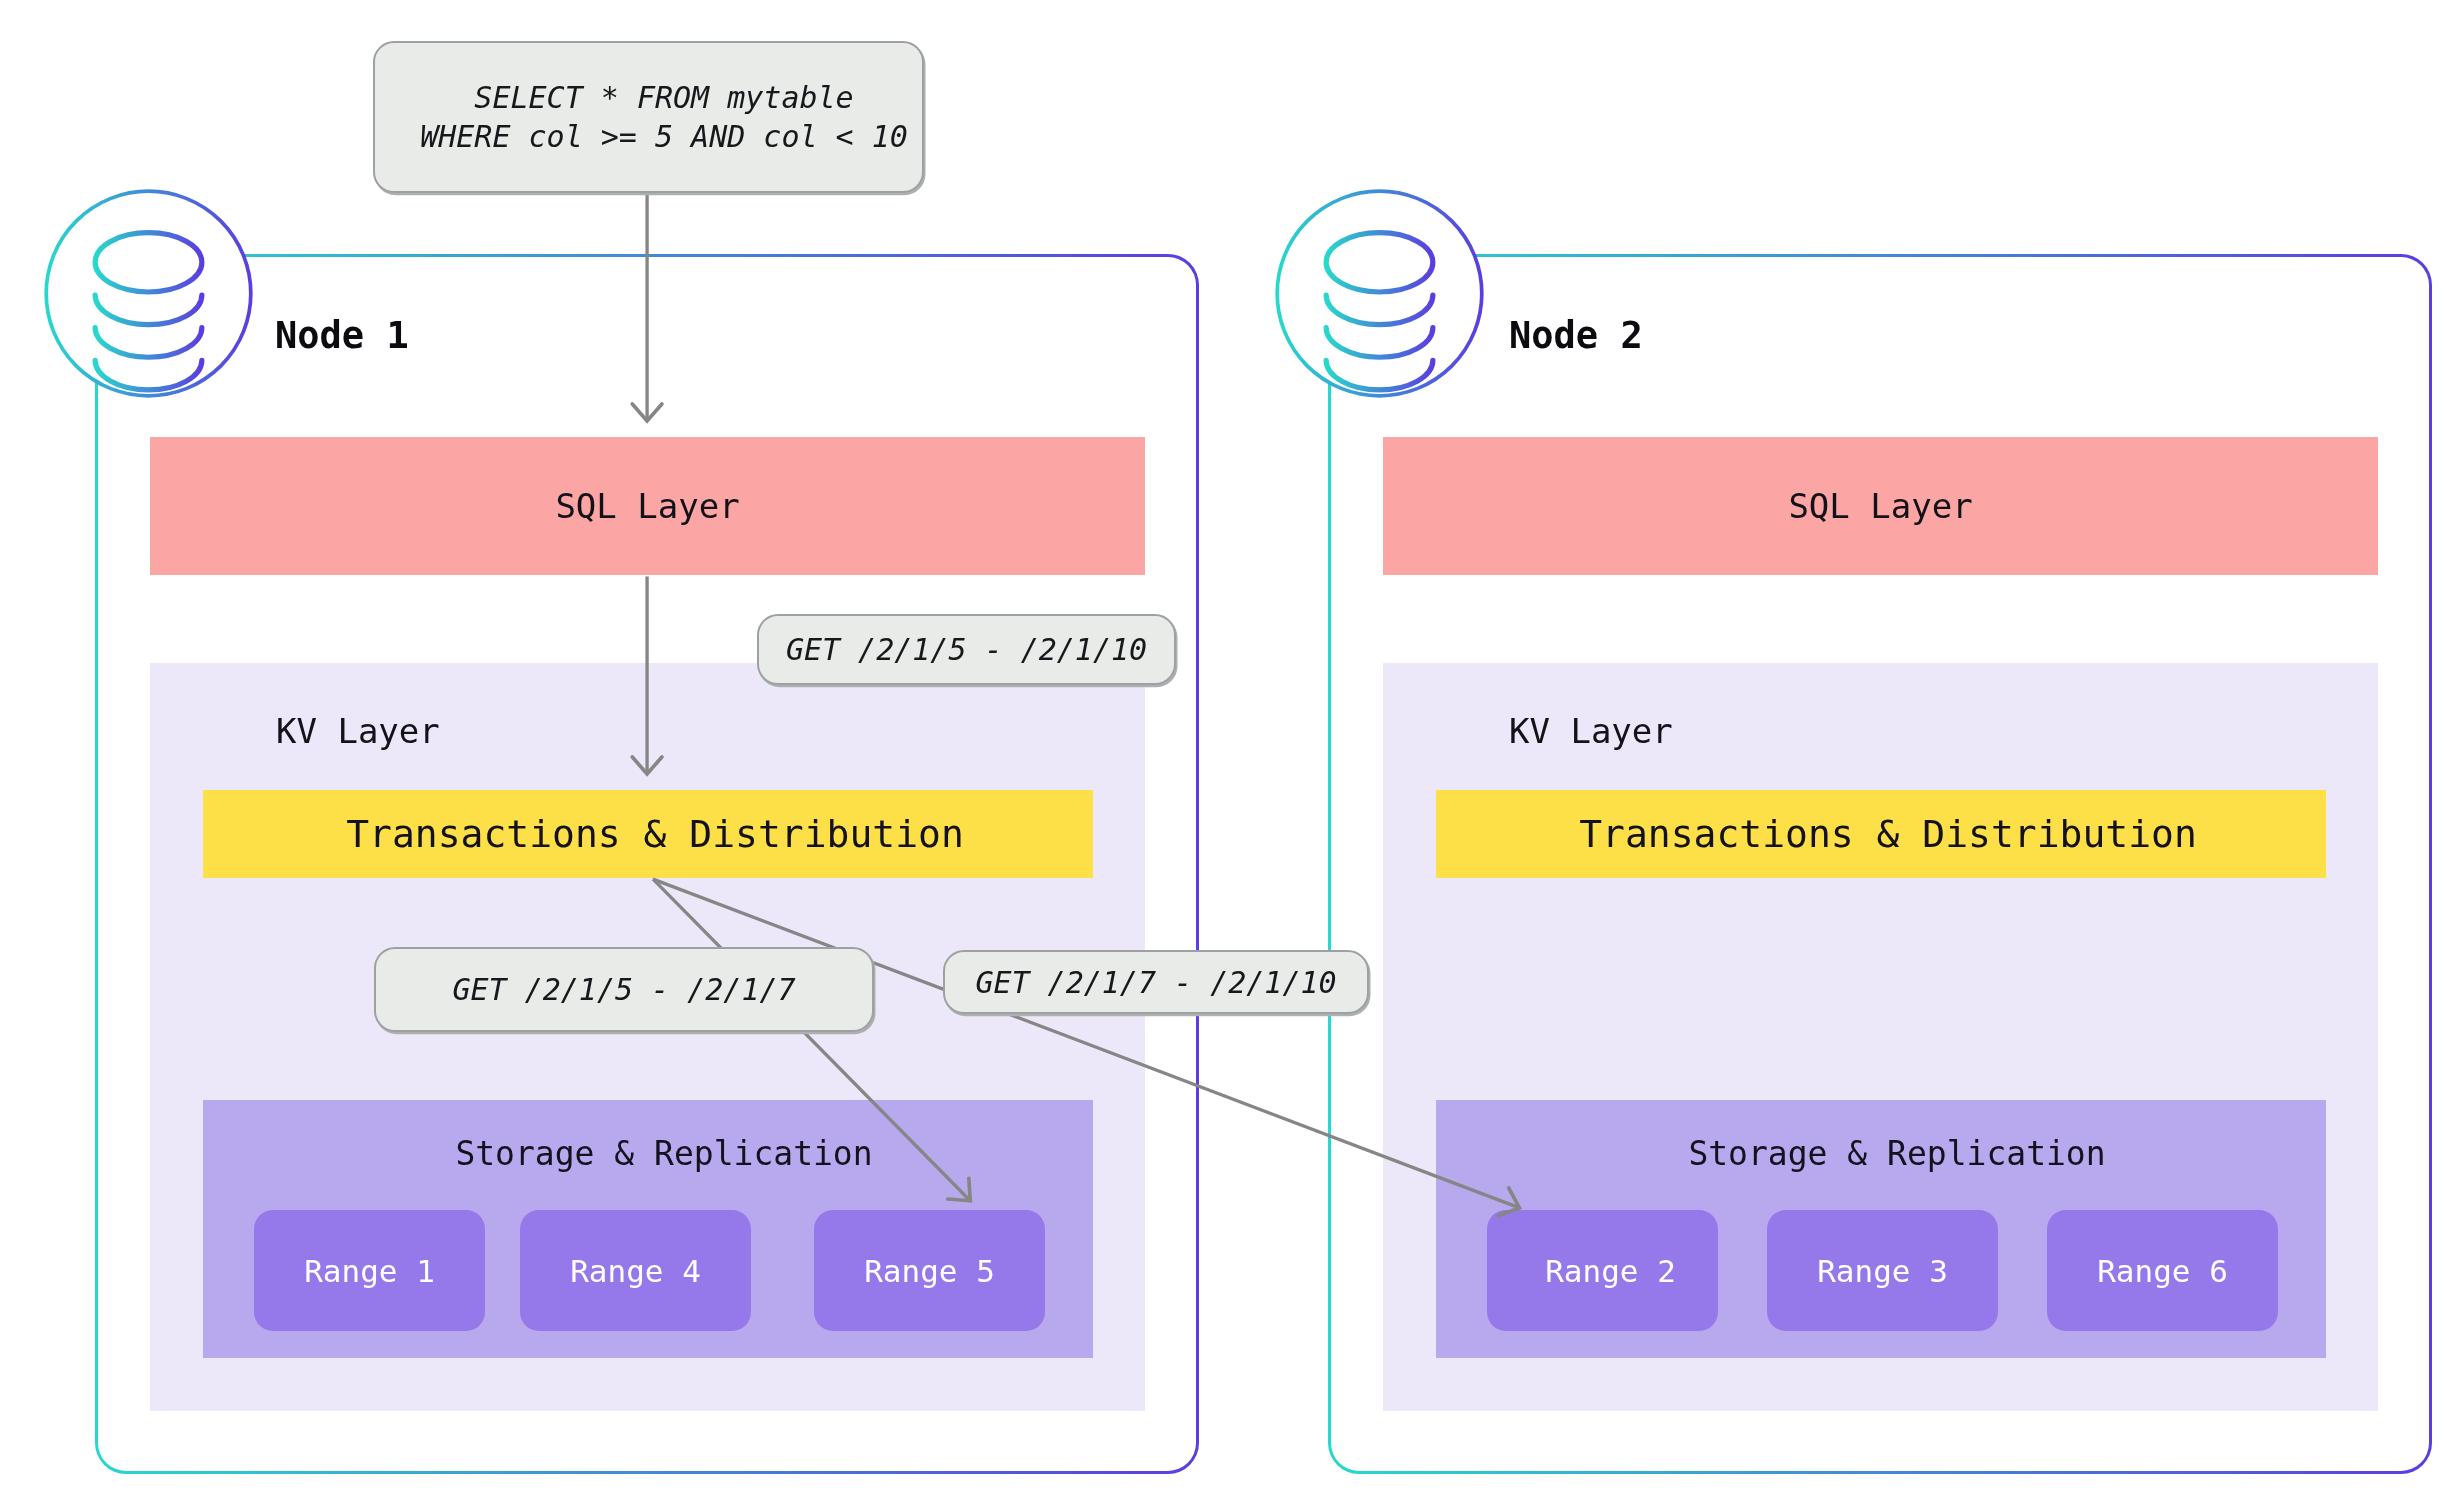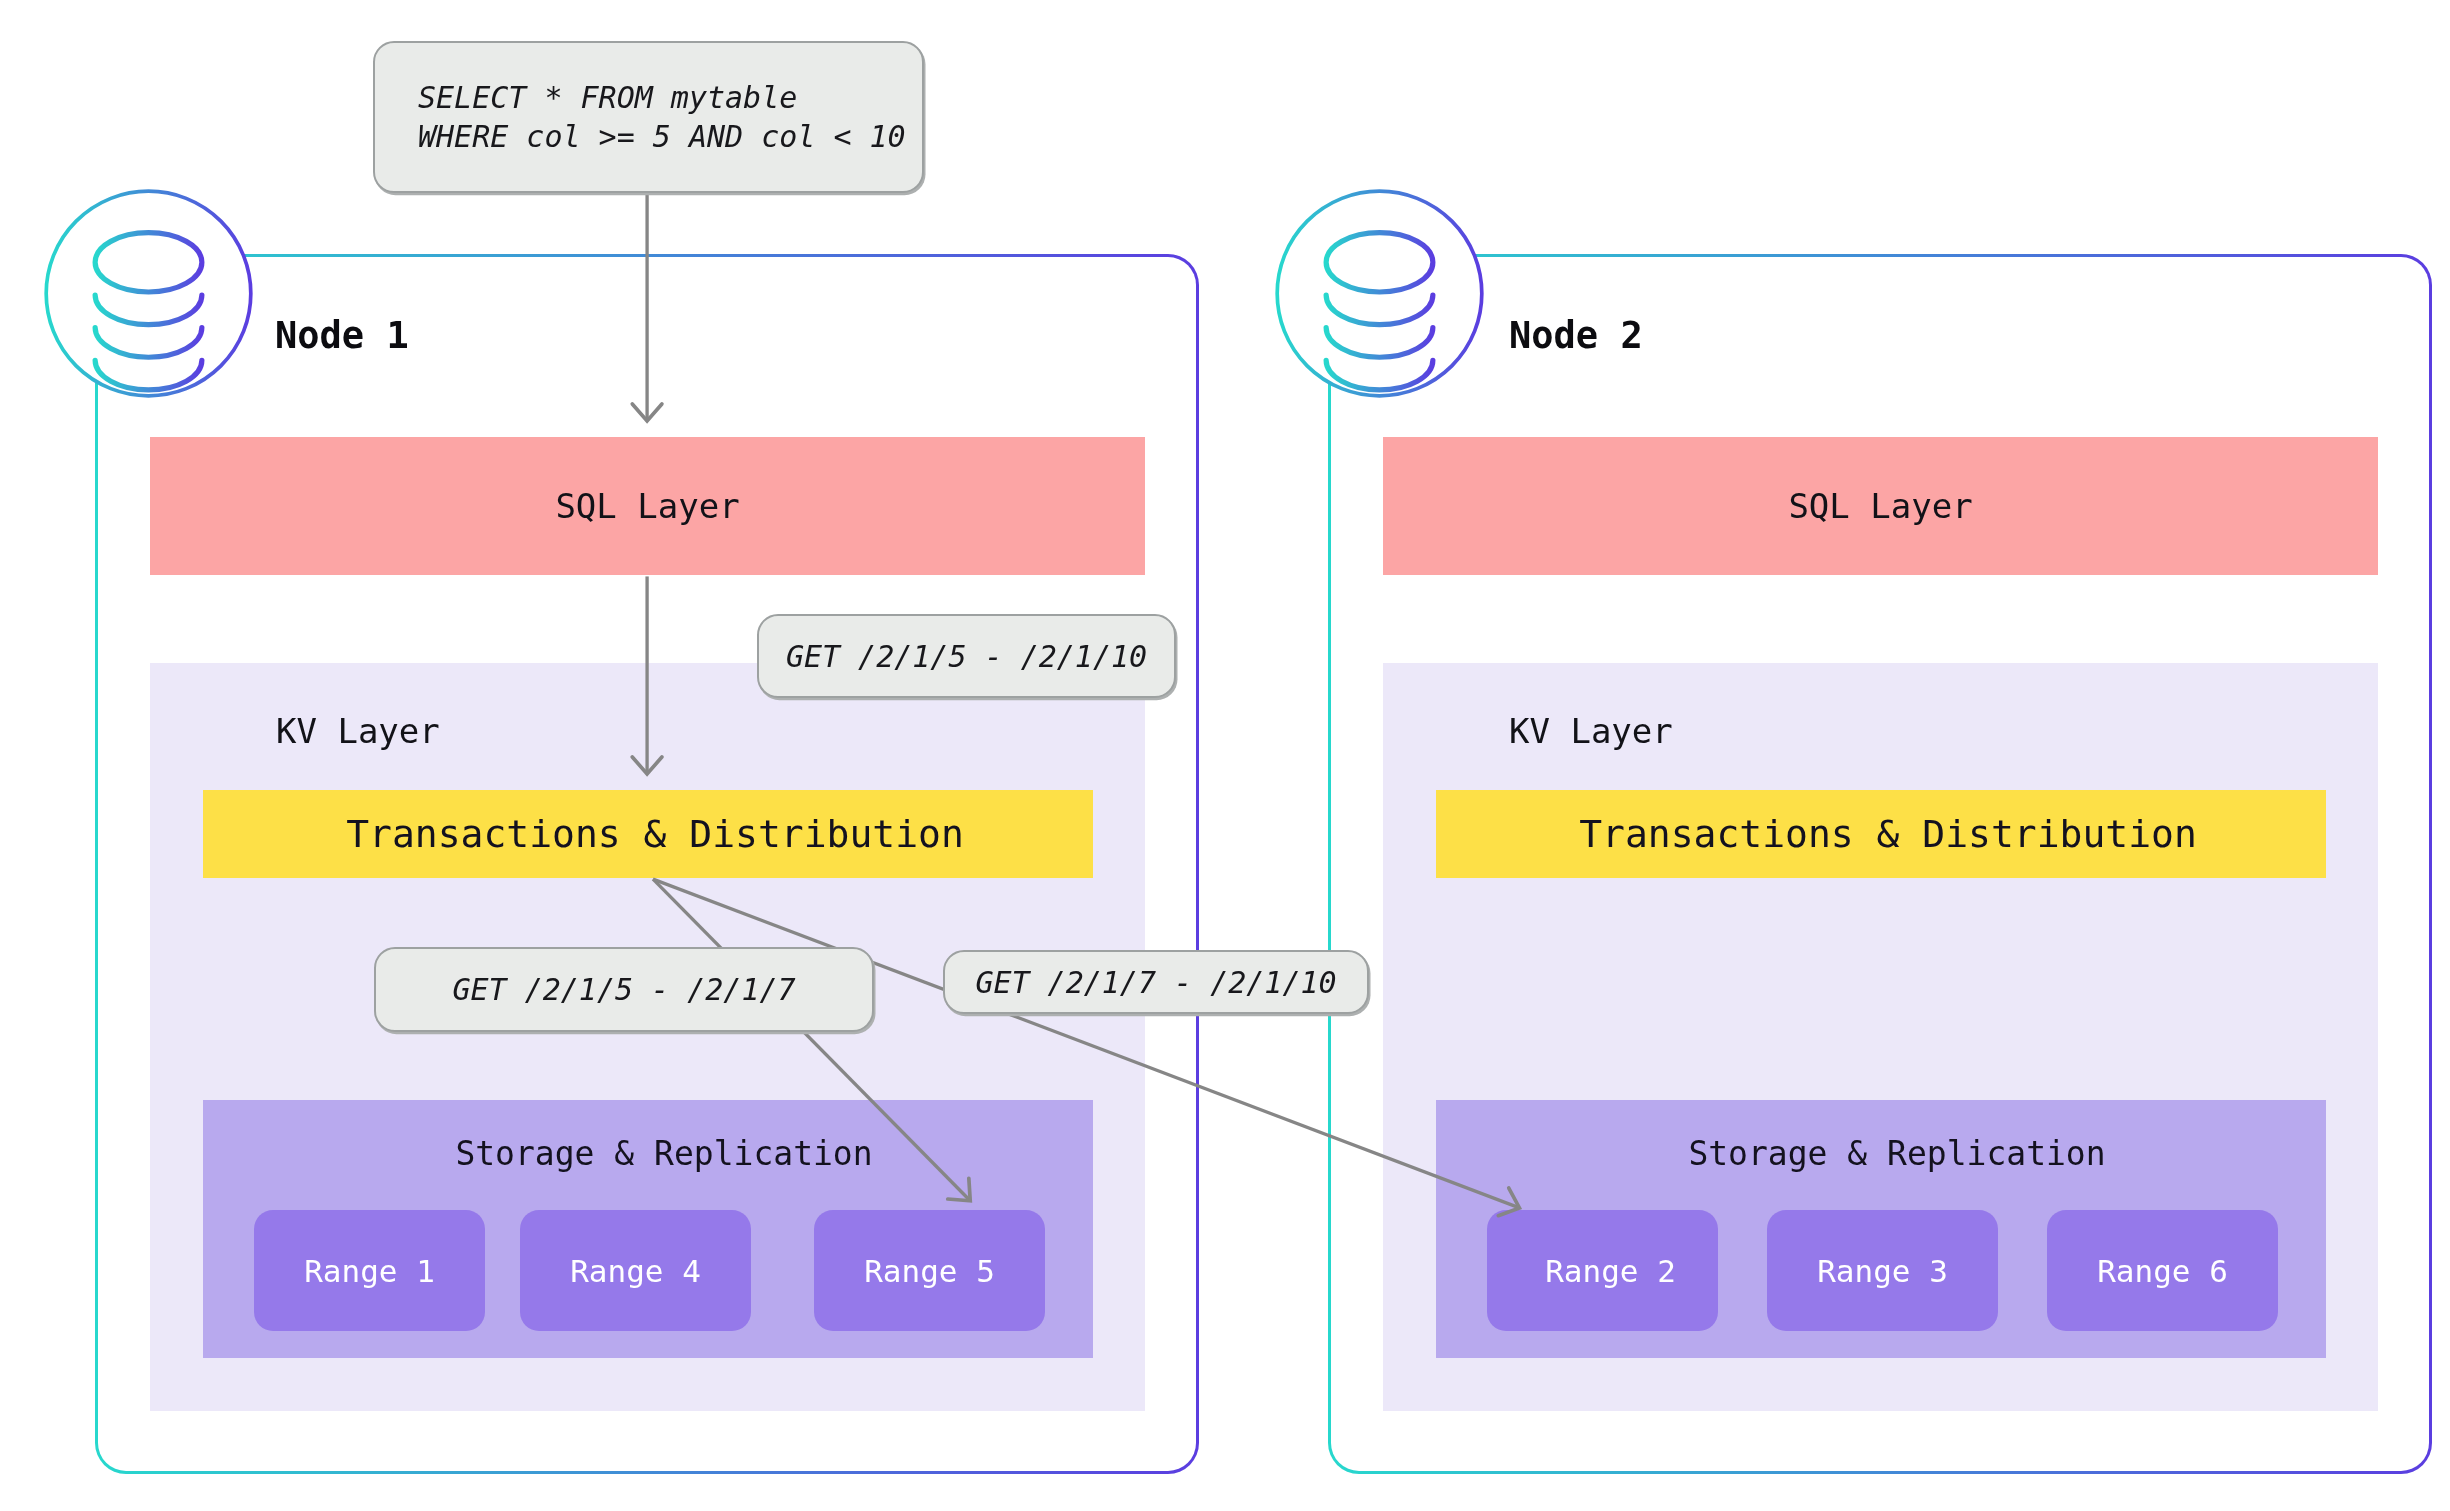--- a/index.html
+++ b/index.html
@@ -42,20 +42,21 @@
     font-size:33px; color:#14121f; white-space:nowrap;margin-left:32px;
   }
   .range-box {
     position:absolute; background:#9579ea; display:flex; align-items:center; justify-content:center;
     font-size:31px; color:#ffffff; white-space:nowrap; top:110px; width:231px; height:121px;border-radius:19px;
   }
 
   .bubble {
     position:absolute; background:#e9ebe9; border:2.2px solid #9da1a1; border-radius:21px;
     box-shadow:1.5px 2.2px 0 0 #adb0b0;
+    text-align:center;
   }
   .query-bubble {
     display:flex; flex-direction:column; justify-content:center;
     padding-left:43px; padding-right:12px;
     font-style:italic; font-size:30px; line-height:39px; color:#18181c; white-space:nowrap;
   }
   .get-bubble {
     display:flex; align-items:center; justify-content:center;
     font-style:italic; font-size:30px; color:#18181c; white-space:nowrap;
   }
@@ -152,18 +153,18 @@
     <path d="M73 191 a72 40 0 0 0 144 0"></path>
     <path d="M73 235 a72 40 0 0 0 144 0"></path>
   </g>
 </svg>
 
 <div class="bubble query-bubble" style="left:373px; top:41px; width:551px; height:152px;">
   <div>SELECT * FROM mytable</div>
   <div>WHERE col &gt;= 5 AND col &lt; 10</div>
 </div>
 
-<div class="bubble get-bubble" style="left:757px; top:614px; width:419px; height:84px;">GET /2/1/5 - /2/1/10</div>
+<div class="bubble get-bubble" style="left:757px; top:614px; width:419px; height:71px;">GET /2/1/5 - /2/1/10</div>
 
 <div class="bubble get-bubble" style="left:374px; top:947px; width:500px; height:85px;">GET /2/1/5 - /2/1/7</div>
 
 <div class="bubble get-bubble" style="left:943px; top:950px; width:426px; height:64px;">GET /2/1/7 - /2/1/10</div>
 
 
 </body></html>

